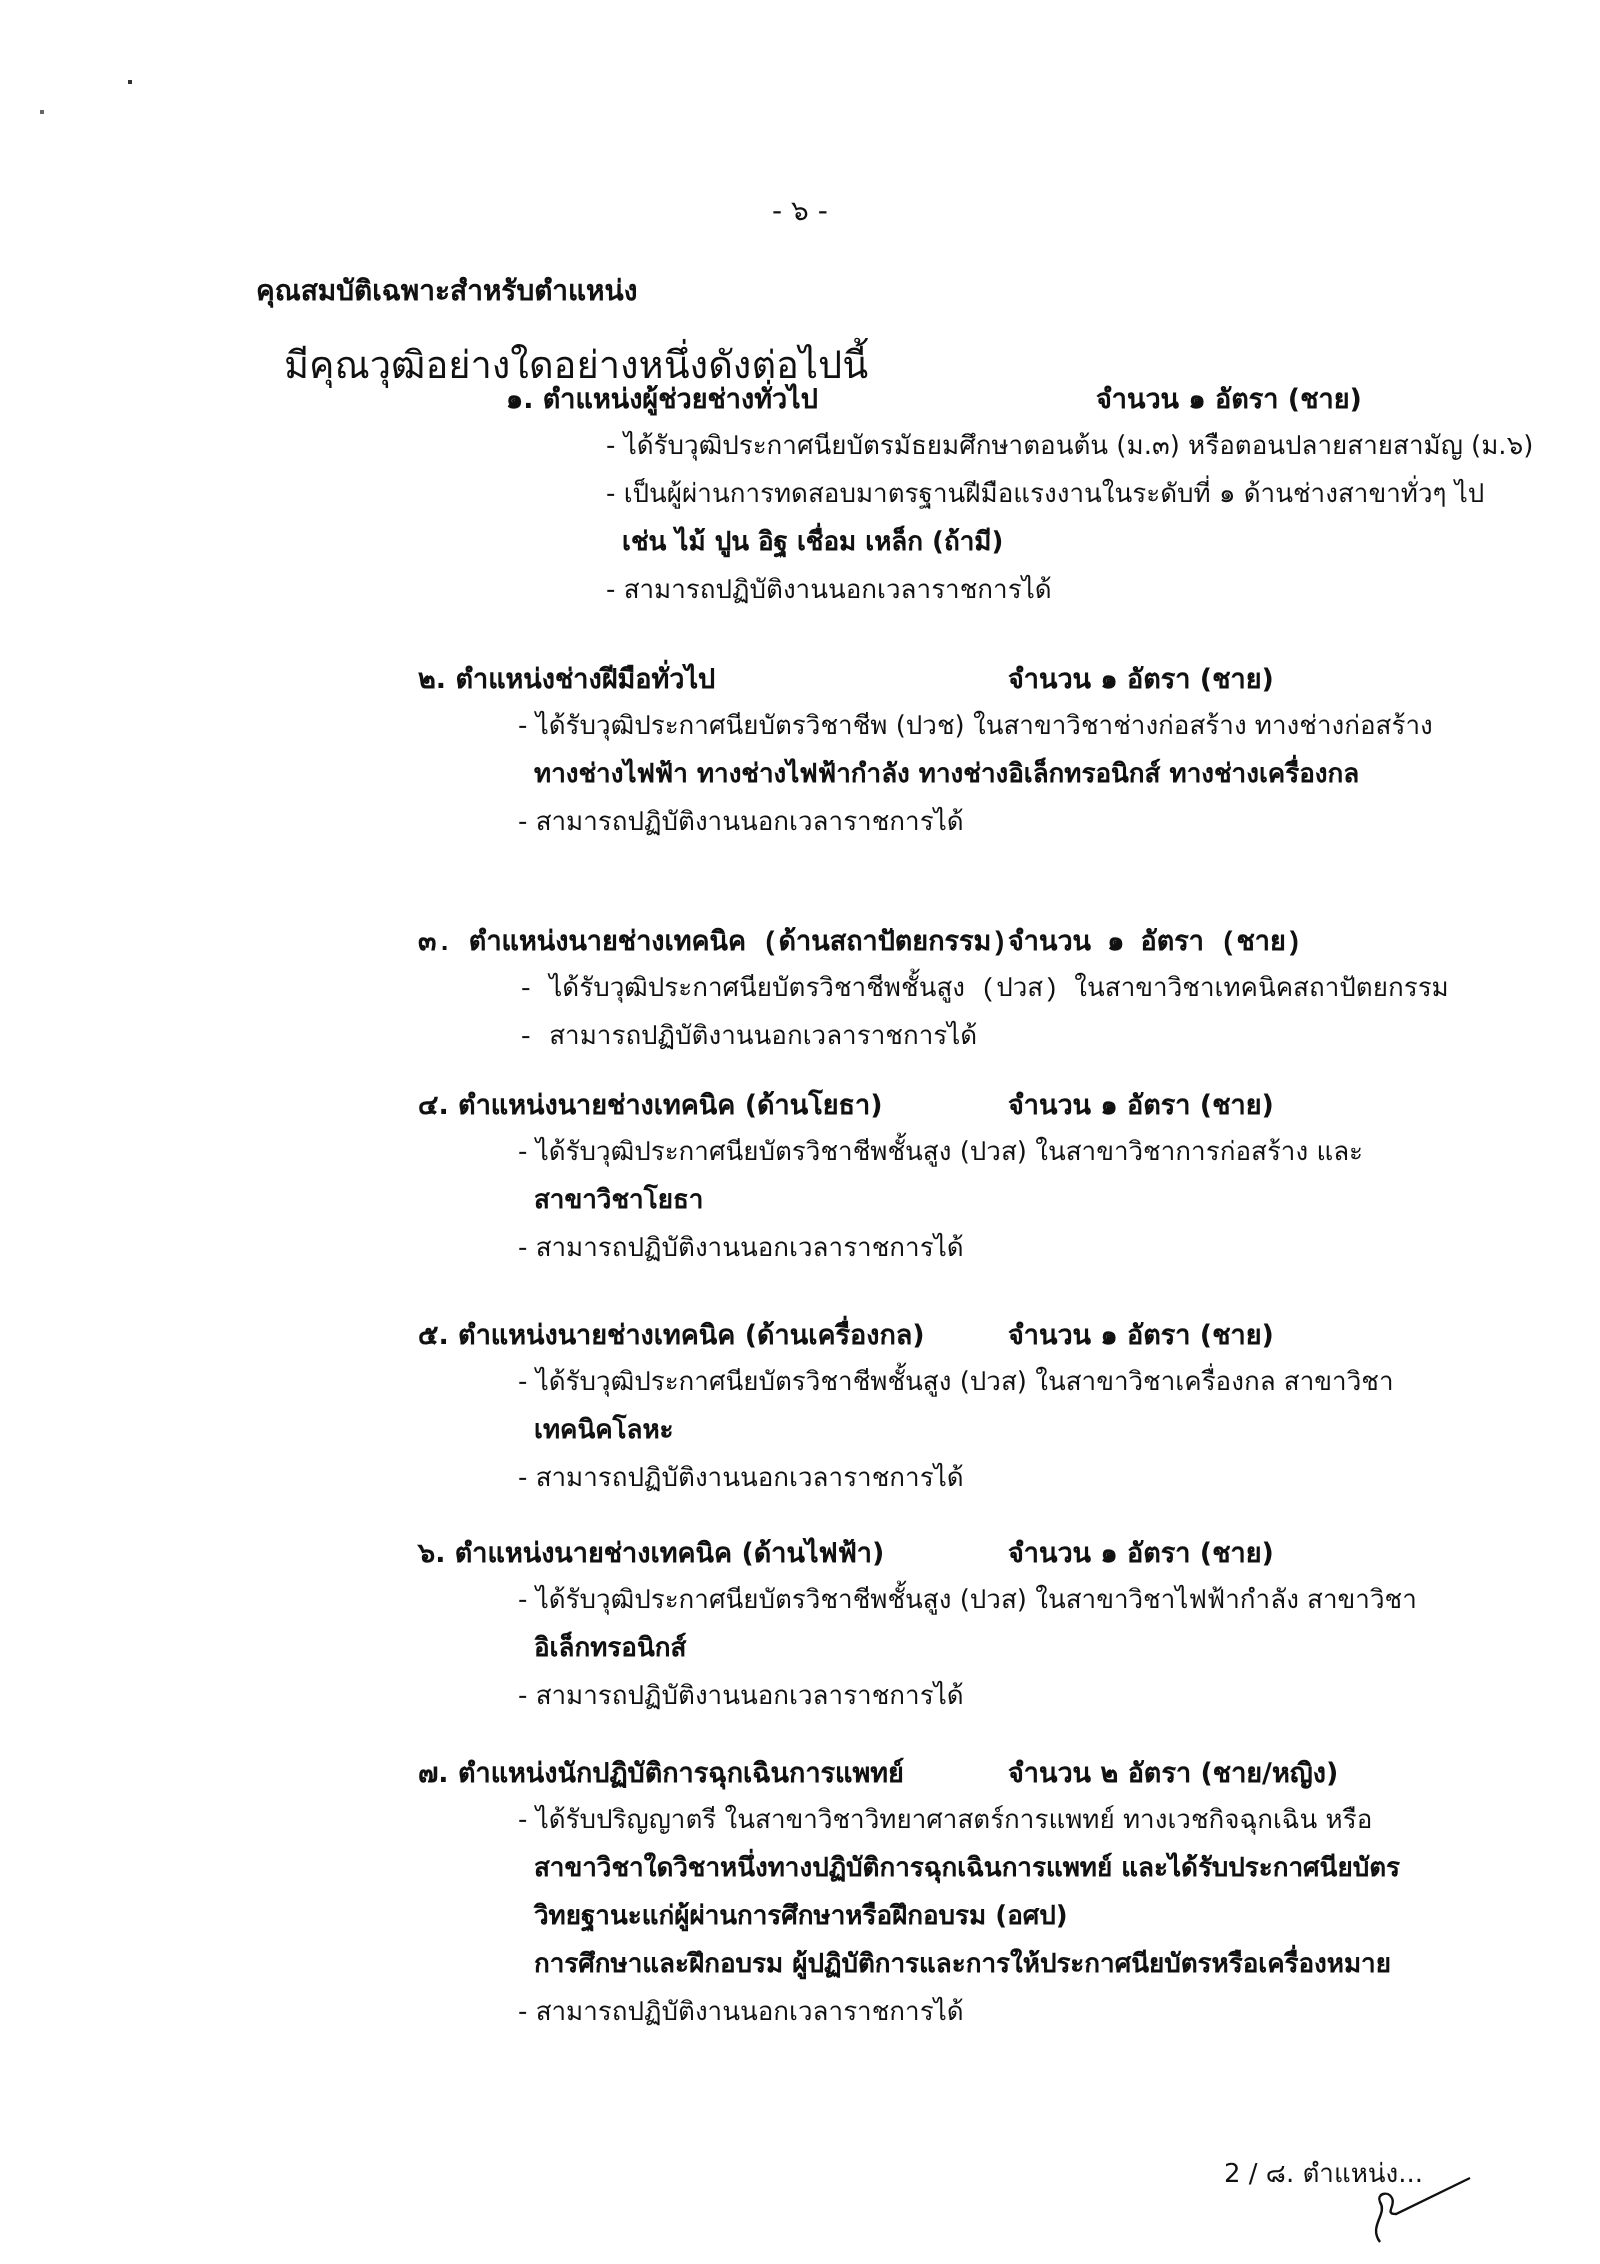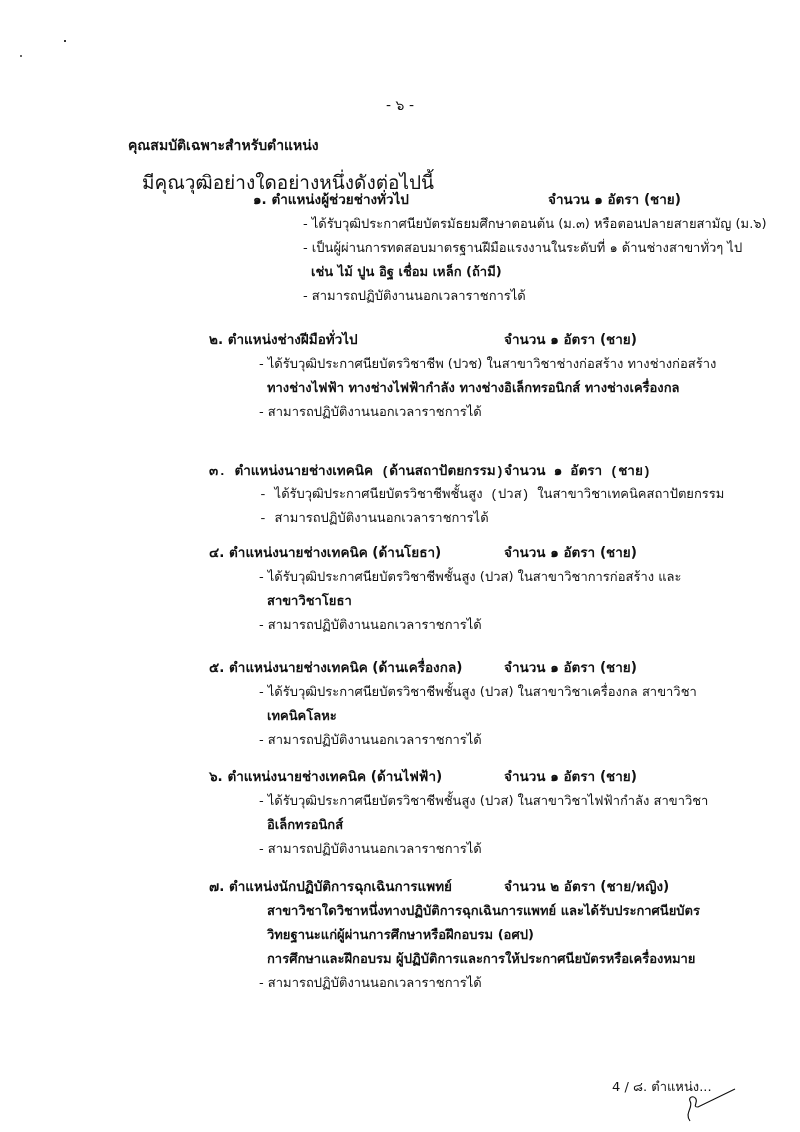--- a/index.html
+++ b/index.html
@@ -101,24 +101,25 @@
     <span class="line">- สามารถปฏิบัติงานนอกเวลาราชการได้</span>
   </div>
 </div>
 
 <div class="item" style="top:875px;">
   <div class="item-head">
     <span class="pos">๗. ตำแหน่งนักปฏิบัติการฉุกเฉินการแพทย์</span>
     <span class="qty">จำนวน  ๒  อัตรา (ชาย/หญิง)</span>
   </div>
   <div class="req">
+    <span class="line">- ได้รับปริญญาตรี ในสาขาวิชาวิทยาศาสตร์การแพทย์ ทางเวชกิจฉุกเฉิน หรือ</span>
     <span class="line cont">สาขาวิชาใดวิชาหนึ่งทางปฏิบัติการฉุกเฉินการแพทย์ และได้รับประกาศนียบัตร</span>
     <span class="line cont">วิทยฐานะแก่ผู้ผ่านการศึกษาหรือฝึกอบรม (อศป)</span>
     <span class="line cont">การศึกษาและฝึกอบรม ผู้ปฏิบัติการและการให้ประกาศนียบัตรหรือเครื่องหมาย</span>
     <span class="line">- สามารถปฏิบัติงานนอกเวลาราชการได้</span>
   </div>
 </div>
 
-<div class="footer">4 / ๘. ตำแหน่ง...</div>
+<div class="footer">2 / ๘. ตำแหน่ง...</div>
 
 <svg class="sig" width="60" height="40" viewBox="0 0 60 40">
   <path d="M10 36 C 4 28, 14 22, 10 16 C 8 12, 14 10, 16 14 C 18 18, 12 22, 18 22 L 55 4" fill="none" stroke="#111" stroke-width="1.2"></path>
 </svg>
 
 </body></html>

